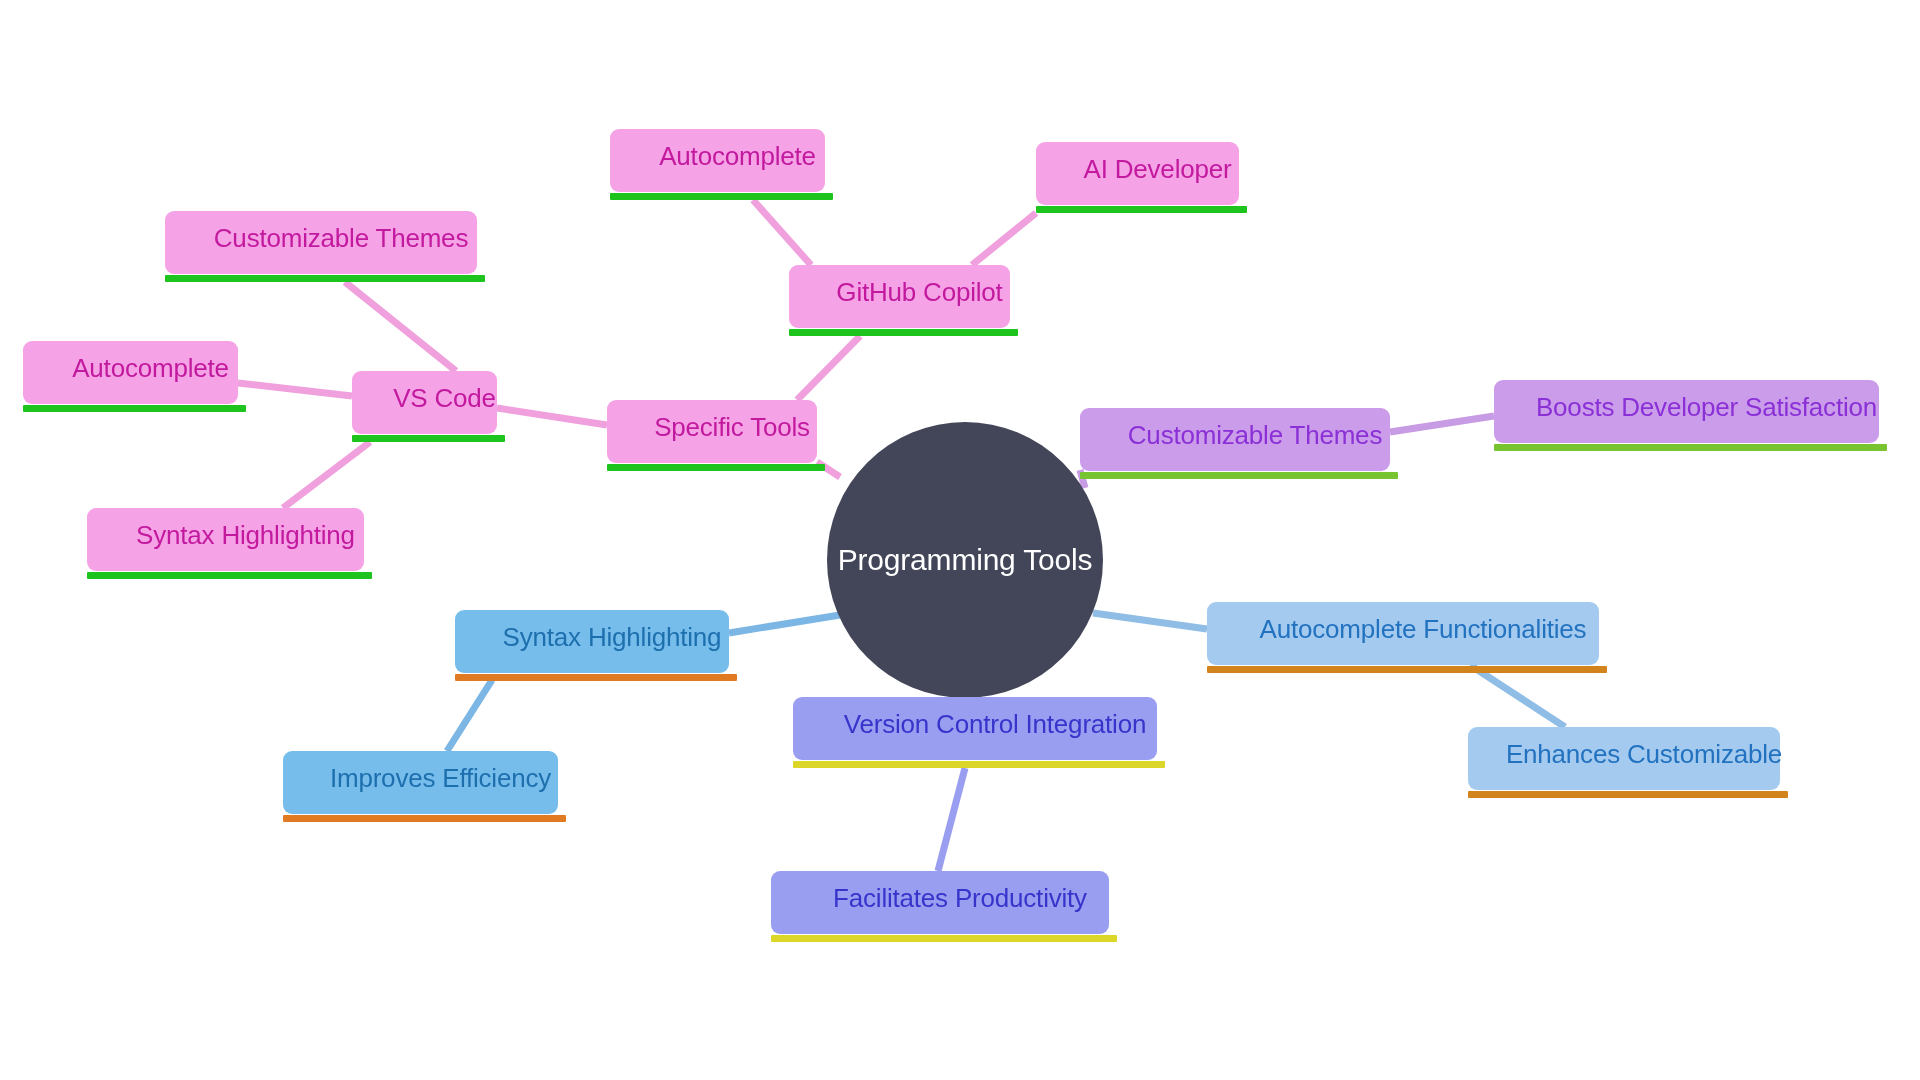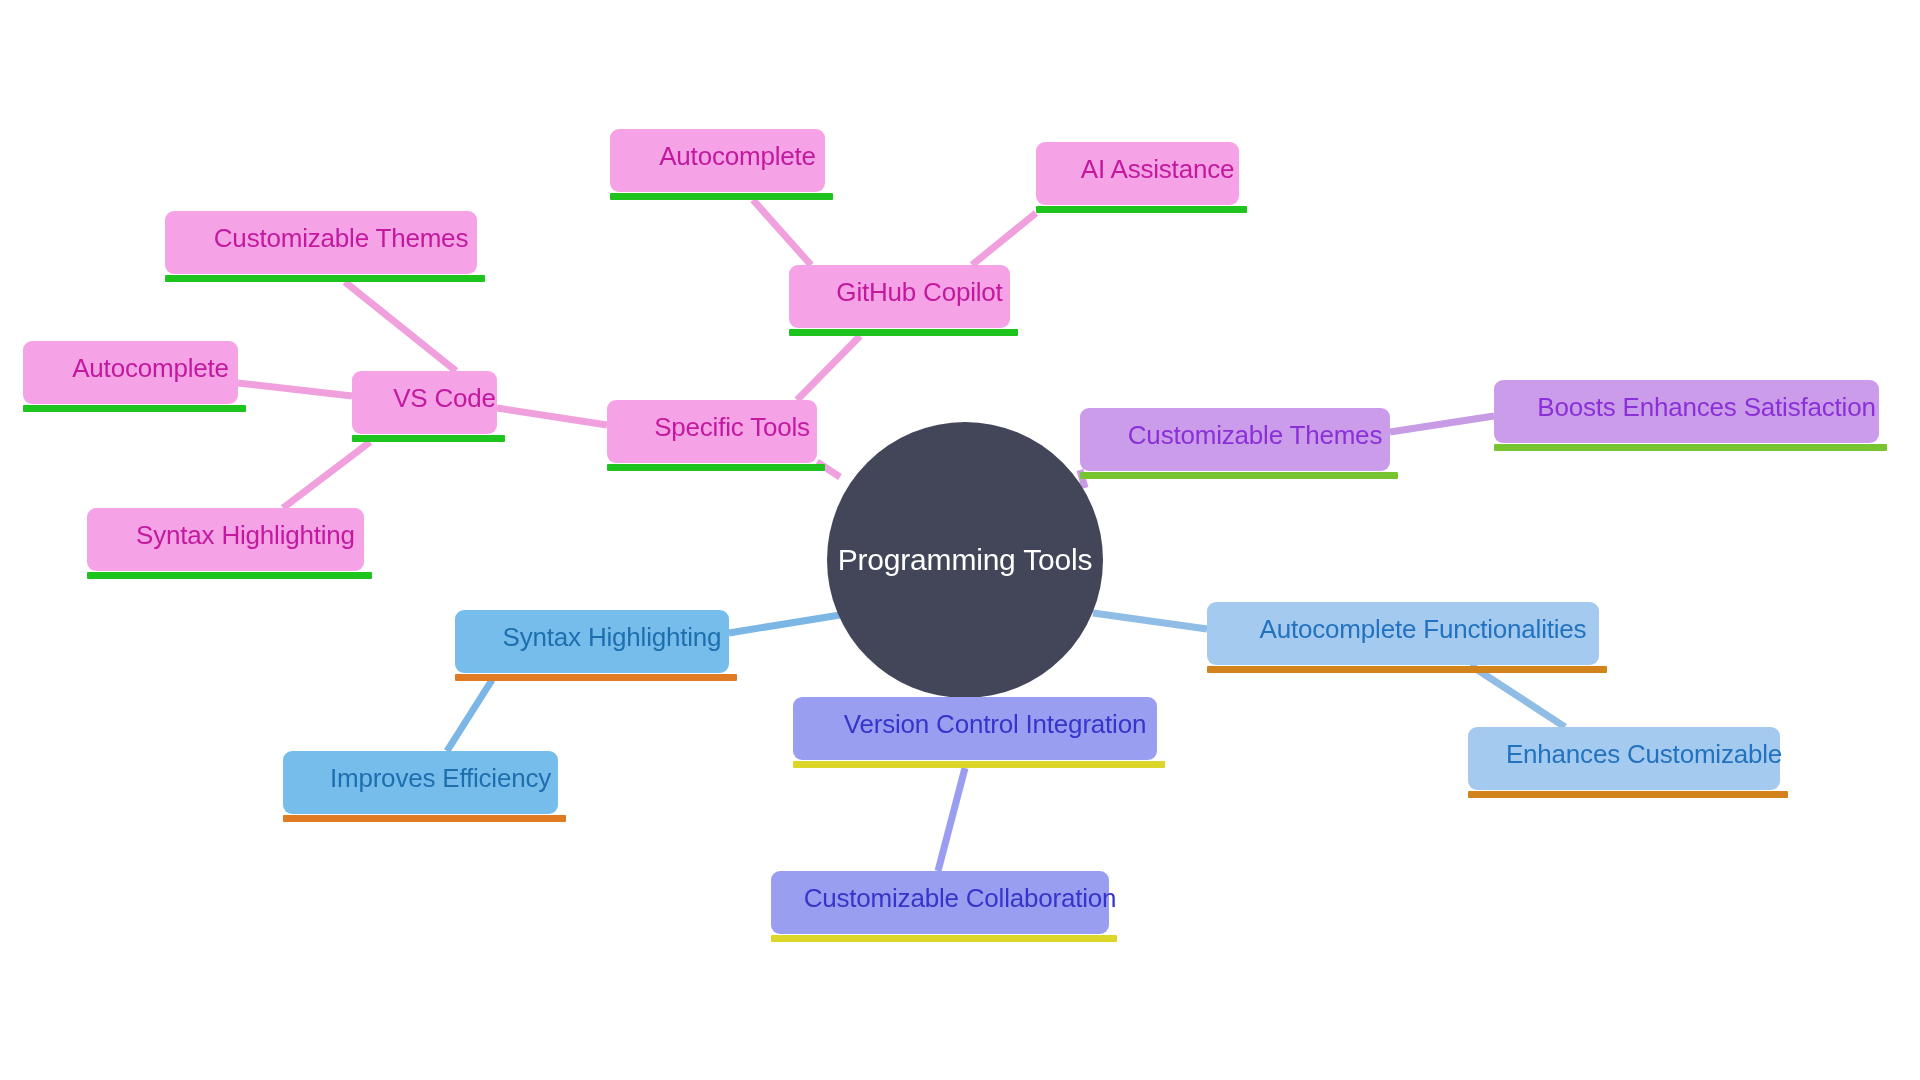--- a/index.html
+++ b/index.html
@@ -106,40 +106,40 @@
       <div class="node rect" style="left: 87px; top: 508px; width: 277px; height: 63px; background: rgb(245, 163, 230); color: rgb(194, 25, 158); font-size: 26px; --rule: #1ec41e;">
         <span class="node-label">Syntax Highlighting</span>
       </div>
       <div class="node rect" style="left: 789px; top: 265px; width: 221px; height: 63px; background: rgb(245, 163, 230); color: rgb(194, 25, 158); font-size: 26px; --rule: #1ec41e;">
         <span class="node-label">GitHub Copilot</span>
       </div>
       <div class="node rect" style="left: 610px; top: 129px; width: 215px; height: 63px; background: rgb(245, 163, 230); color: rgb(194, 25, 158); font-size: 26px; --rule: #1ec41e;">
         <span class="node-label">Autocomplete</span>
       </div>
       <div class="node rect" style="left: 1036px; top: 142px; width: 203px; height: 63px; background: rgb(245, 163, 230); color: rgb(194, 25, 158); font-size: 26px; --rule: #1ec41e;">
-        <span class="node-label">AI Assistance</span>
+        <span class="node-label">AI Developer</span>
       </div>
       <div class="node rect" style="left: 1080px; top: 408px; width: 310px; height: 63px; background: rgb(203, 156, 234); color: rgb(138, 48, 214); font-size: 26px; --rule: #77c430;">
         <span class="node-label">Customizable Themes</span>
       </div>
       <div class="node rect" style="left: 1494px; top: 380px; width: 385px; height: 63px; background: rgb(203, 156, 234); color: rgb(138, 48, 214); font-size: 26px; --rule: #77c430;">
-        <span class="node-label">Boosts Enhances Satisfaction</span>
+        <span class="node-label">Boosts Developer Satisfaction</span>
       </div>
       <div class="node rect" style="left: 1207px; top: 602px; width: 392px; height: 63px; background: rgb(164, 203, 239); color: rgb(34, 114, 192); font-size: 26px; --rule: #d2831c;">
         <span class="node-label">Autocomplete Functionalities</span>
       </div>
       <div class="node rect" style="left: 1468px; top: 727px; width: 312px; height: 63px; background: rgb(164, 203, 239); color: rgb(34, 114, 192); font-size: 26px; --rule: #d2831c;">
         <span class="node-label">Enhances Customizable</span>
       </div>
       <div class="node rect" style="left: 455px; top: 610px; width: 274px; height: 63px; background: rgb(118, 189, 236); color: rgb(29, 111, 174); font-size: 26px; --rule: #e07b24;">
         <span class="node-label">Syntax Highlighting</span>
       </div>
       <div class="node rect" style="left: 283px; top: 751px; width: 275px; height: 63px; background: rgb(118, 189, 236); color: rgb(29, 111, 174); font-size: 26px; --rule: #e07b24;">
         <span class="node-label">Improves Efficiency</span>
       </div>
       <div class="node rect" style="left: 793px; top: 697px; width: 364px; height: 63px; background: rgb(154, 158, 240); color: rgb(55, 52, 204); font-size: 26px; --rule: #dbd628;">
         <span class="node-label">Version Control Integration</span>
       </div>
       <div class="node rect" style="left: 771px; top: 871px; width: 338px; height: 63px; background: rgb(154, 158, 240); color: rgb(55, 52, 204); font-size: 26px; --rule: #dbd628;">
-        <span class="node-label">Customizable Collaboration</span>
+        <span class="node-label">Facilitates Productivity</span>
       </div>
     </div>
 </div>
 
 </body></html>

